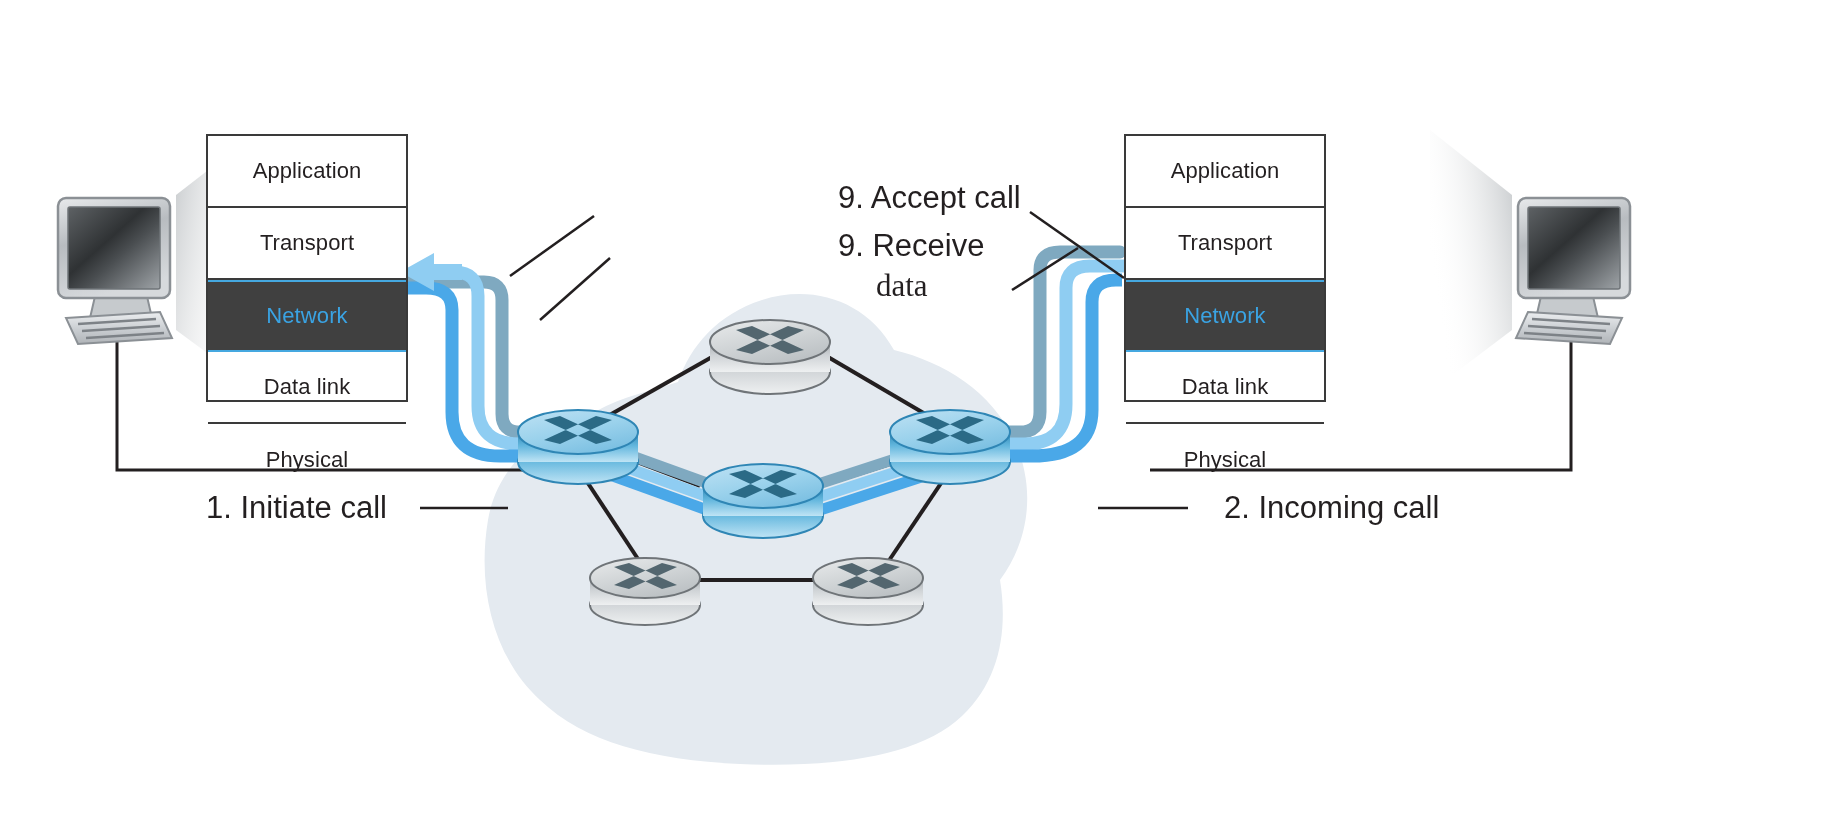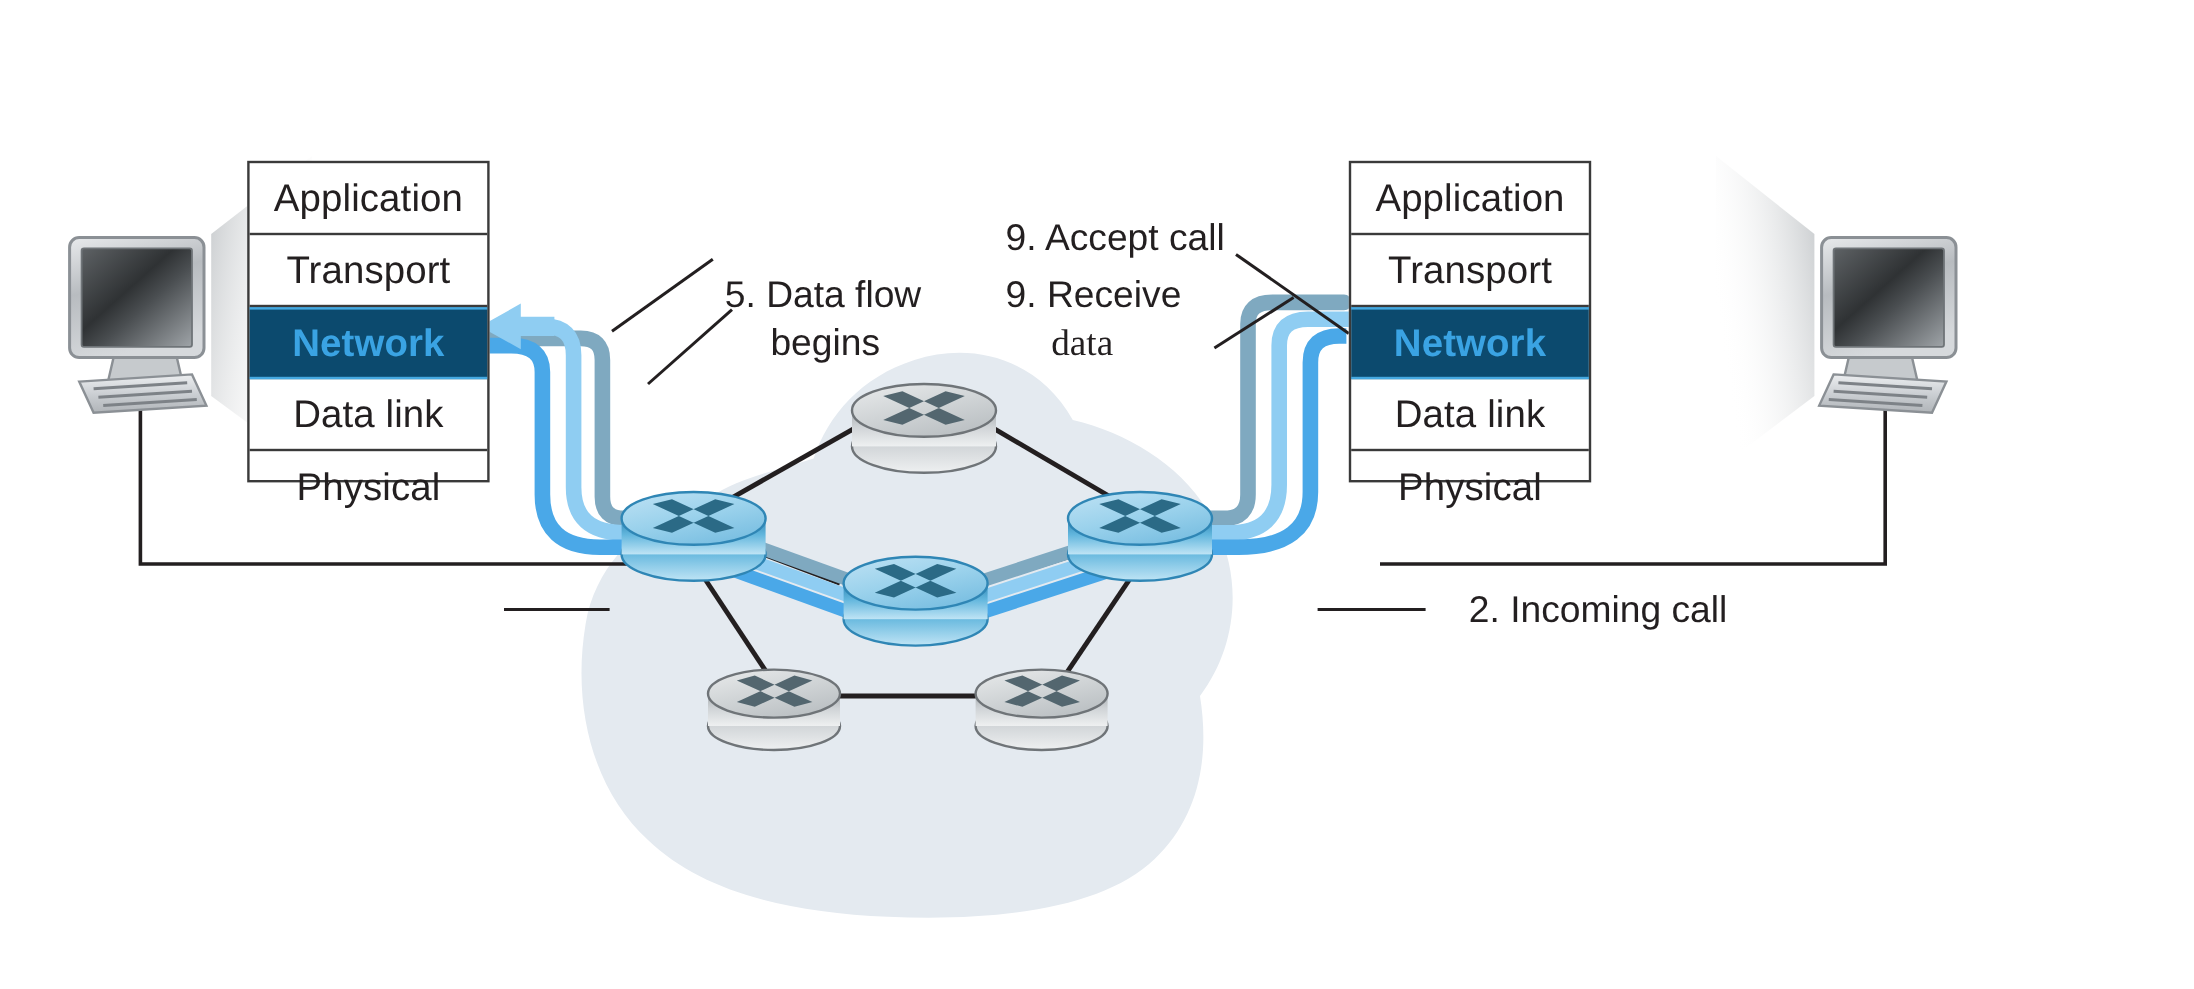--- a/index.html
+++ b/index.html
@@ -2,25 +2,25 @@
 <html><head>
 <meta charset="utf-8">
 <style>
   html,body{margin:0;padding:0;background:#ffffff;}
   body{width:1828px;height:824px;position:relative;overflow:hidden;
        font-family:"Liberation Sans","DejaVu Sans",sans-serif;}
   #stage{position:absolute;left:0;top:0;width:1828px;height:824px;}
   svg.layer{position:absolute;left:0;top:0;width:1828px;height:824px;}
 
   .stack{position:absolute;border:2px solid #3a3a3a;background:#ffffff;box-sizing:border-box;}
-  .stack-row{height:60px;display:flex;align-items:center;justify-content:center;
+  .stack-row{height:72px;display:flex;align-items:center;justify-content:center;
              border-bottom:2px solid #3a3a3a;box-sizing:border-box;
-             font-size:32px;color:#231f20;letter-spacing:.1px;}
+             font-size:22px;color:#231f20;letter-spacing:.1px;}
   .stack-row:last-child{border-bottom:none;}
-  .stack-row.hl{background:#0c4a6e;color:#3aa3e3;font-weight:bold;
+  .stack-row.hl{background:#404040;color:#3aa3e3;font-weight:normal;
                 border-top:2px solid #45a8e0;border-bottom:2px solid #45a8e0;}
   .note{position:absolute;font-size:31px;color:#231f20;line-height:40px;white-space:pre;}
 </style>
 </head>
 <body>
 
 <div id="stage">
 
   <svg class="layer" viewBox="0 0 1828 824">
     <defs>
@@ -221,29 +221,26 @@
   </div>
 
   <div class="stack" style="left:1124px;top:134px;width:202px;height:268px;">
     <div class="stack-row">Application</div>
     <div class="stack-row">Transport</div>
     <div class="stack-row hl">Network</div>
     <div class="stack-row">Data link</div>
     <div class="stack-row">Physical</div>
   </div>
 
+  <div class="note" style="left:206px;top:488px;">1. Initiate call</div>
 
   <div class="note" style="left:1196px;top:488px;margin-left:28px;">2. Incoming call</div>
 
   <div class="note" style="left:838px;top:178px;">9. Accept call</div>
 
 
-  <div style="position:absolute;left:604px;top:226px;">
-    <div class="note" style="position:static;">5. Data flow</div>
-    <div class="note" style="position:static;margin-left:38px;">begins</div>
-  </div>
 
   <div style="position:absolute;left:838px;top:226px;">
     <div class="note" style="position:static;">9. Receive</div>
     <div class="note" style="position:static;margin-left:38px;font-family:Liberation Serif, serif;">data</div>
   </div>
 
 </div>
 
 </body></html>

